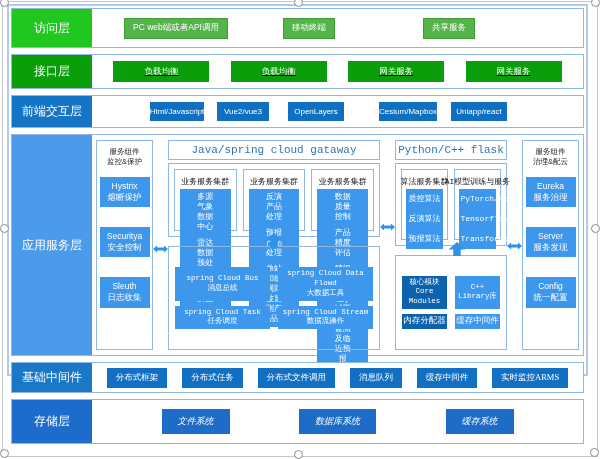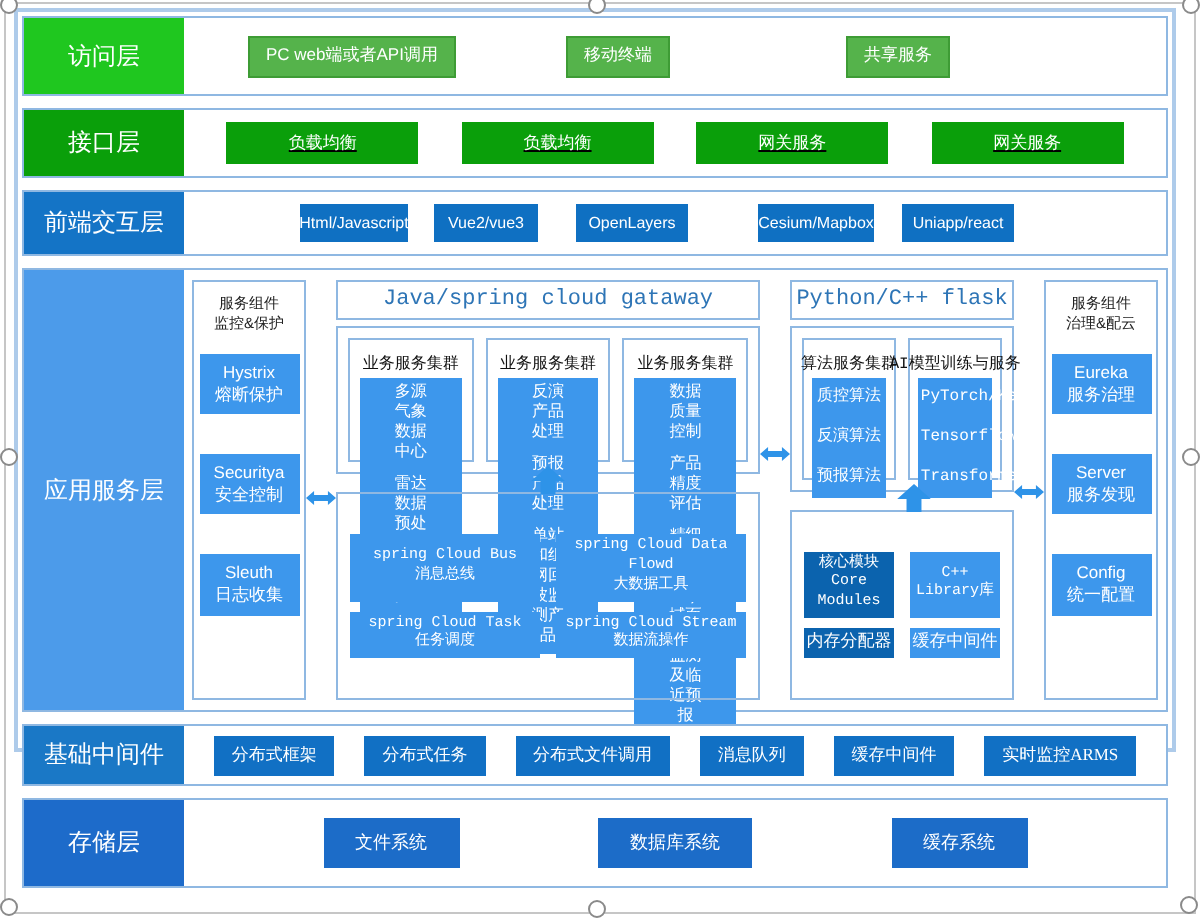--- a/index.html
+++ b/index.html
@@ -33,21 +33,21 @@
   .b3 .chip{background:var(--frontend-box);height:19px;padding:0 6px;font-size:8px;}
   
   .b5{height:31px;font-family:Liberation Serif, serif;}
   .b5 .band-label{background:var(--middleware-blue);}
   .b5 .band-body{justify-content:space-evenly;}
   .b5 .chip{background:var(--middleware-box);height:20px;padding:0 9px;}
   
   .b6{height:45px;}
   .b6 .band-label{background:var(--storage-blue);}
   .b6 .band-body{justify-content:space-evenly;}
-  .b6 .chip{background:var(--storage-box);height:25px;padding:0 16px;font-size:9px;}
+  .b6 .chip{background:var(--storage-box);height:25px;padding:0 16px;font-size:9px;font-style:italic;}
 
   
   .b4{height:222px;}
   .b4 .band-label{background:var(--app-label-blue);}
   .app-body{flex:1;background:#fff;display:flex;align-items:stretch;padding:5px 4px;gap:0;min-width:0;}
   .panel{width:57px;flex:none;border:1px solid var(--border-blue);display:flex;flex-direction:column;
          align-items:center;padding:4px 2px;box-sizing:border-box;}
   .panel-title{font-size:7.5px;color:#222;text-align:center;white-space:pre-line;line-height:1.35;margin:2px 0 10px;}
   .pbox{background:var(--box-blue);color:#fff;font-size:8.5px;text-align:center;white-space:pre-line;
         width:50px;padding:4px 0;line-height:1.3;margin-bottom:20px;}

